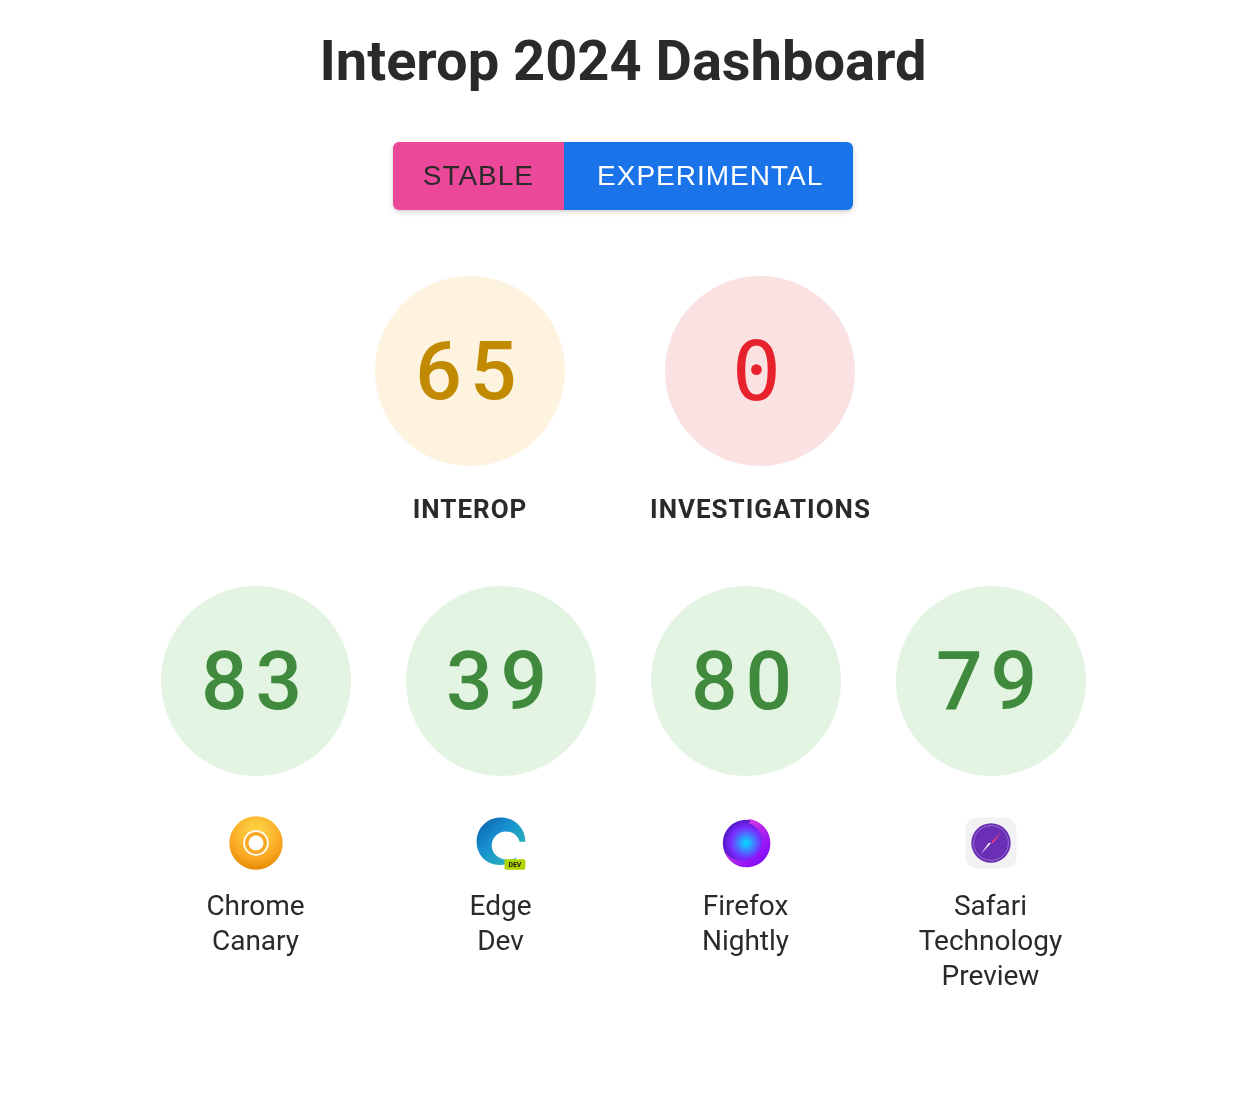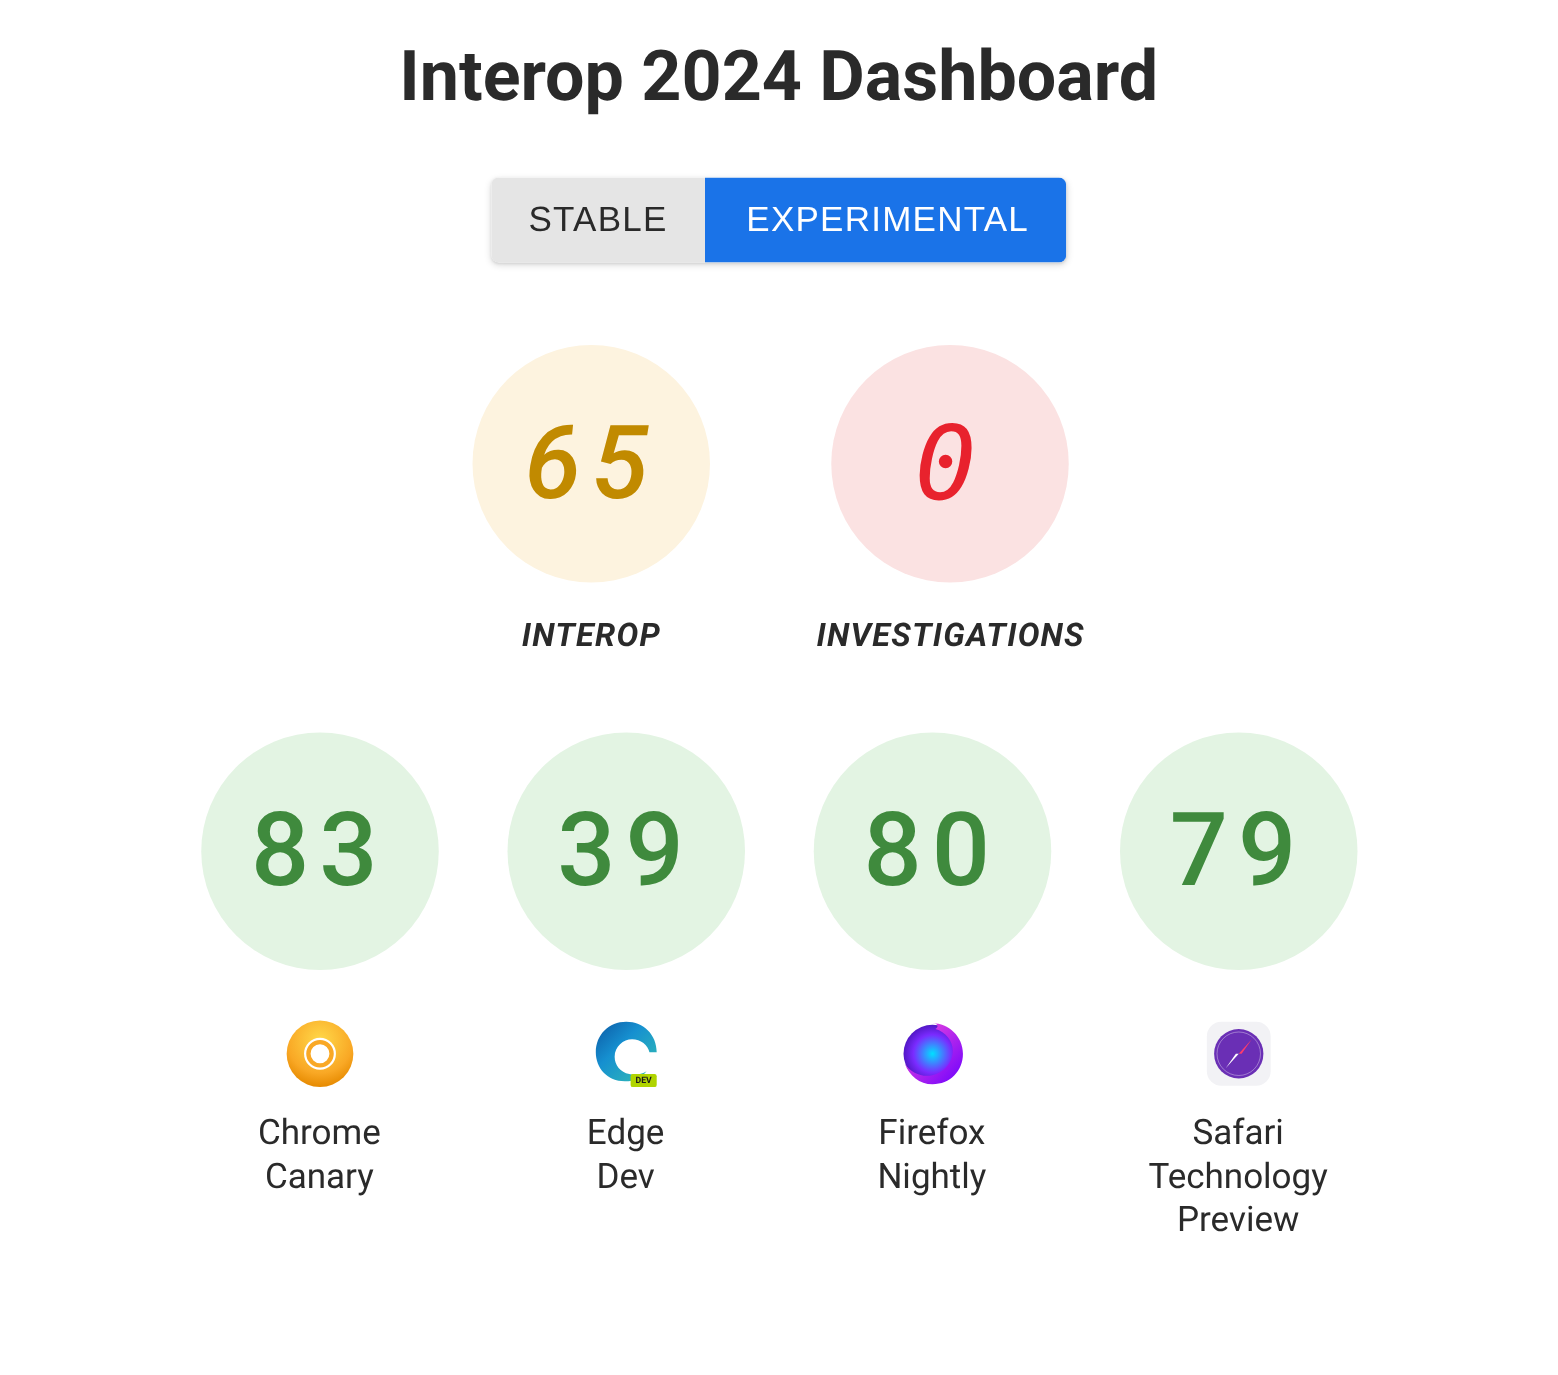--- a/index.html
+++ b/index.html
@@ -30,33 +30,32 @@
       overflow: hidden;
       margin-bottom: 66px;
     }
     .tab {
       padding: 18px 30px;
       font-size: 28px;
       font-weight: 500;
       letter-spacing: 1px;
       cursor: pointer;
       border: none;
-      background: #e5e5e5;
+      background: #ec4899;
       color: #2a2a2a;
     }
     .tab.active {
       background: #1a73e8;
       color: #ffffff;
       padding-left: 33px;
     }
     .top-scores {
       display: flex;
       gap: 85px;
       margin-bottom: 62px;
-      font-style: italic;
     }
     .score-item {
       display: flex;
       flex-direction: column;
       align-items: center;
     }
     .score-circle {
       width: 190px;
       height: 190px;
       border-radius: 50%;

